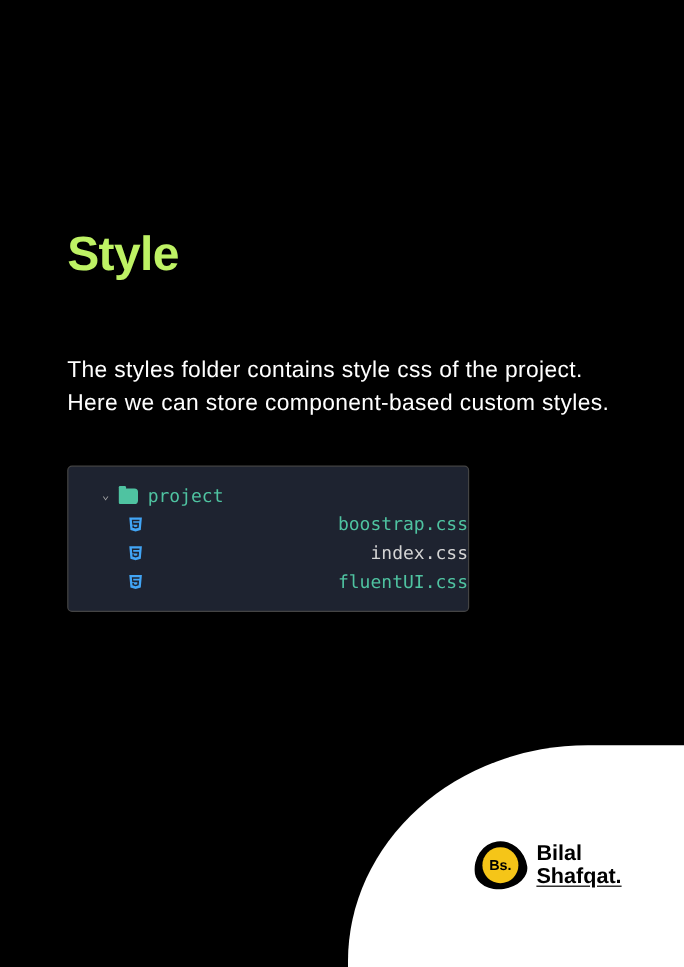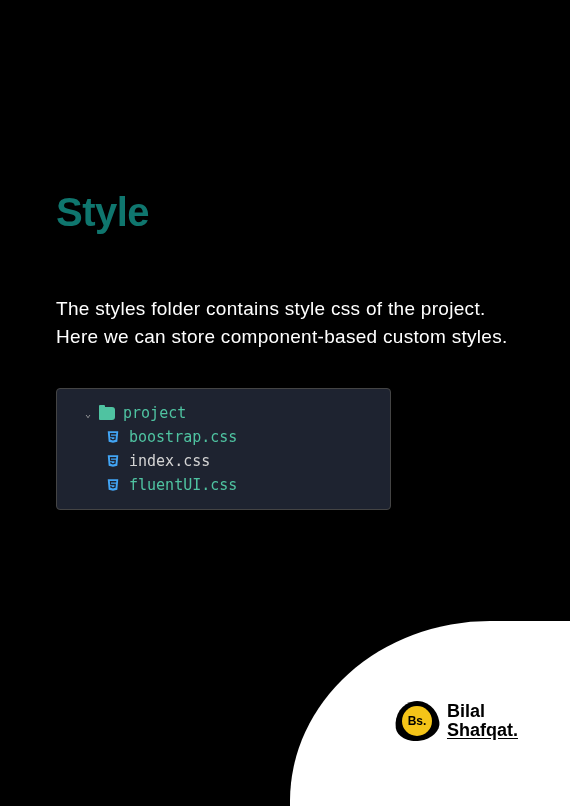--- a/index.html
+++ b/index.html
@@ -12,21 +12,21 @@
       height: 806px;
       background: #000000;
       font-family: -apple-system, BlinkMacSystemFont, 'Segoe UI', sans-serif;
       position: relative;
       overflow: hidden;
     }
     .content {
       padding: 190px 56px 0 56px;
     }
     .title {
-      color: #0f766e;
+      color: #bef264;
       font-size: 40px;
       font-weight: 700;
       margin-bottom: 60px;
       letter-spacing: -0.5px;
     }
     .description {
       color: #ffffff;
       font-size: 19px;
       line-height: 1.45;
       margin-bottom: 38px;
@@ -44,20 +44,21 @@
       align-items: center;
       padding: 3px 0 3px 28px;
       font-size: 15px;
       font-family: 'Menlo', 'Consolas', monospace;
     }
     .folder-row {
       padding-left: 28px;
     }
     .file-row {
       padding-left: 48px;
+      justify-content: space-between;
     }
     .chevron {
       color: #aaa;
       margin-right: 8px;
       font-size: 10px;
       display: inline-block;
       transform: rotate(0deg);
     }
     .folder-icon {
       display: inline-block;

